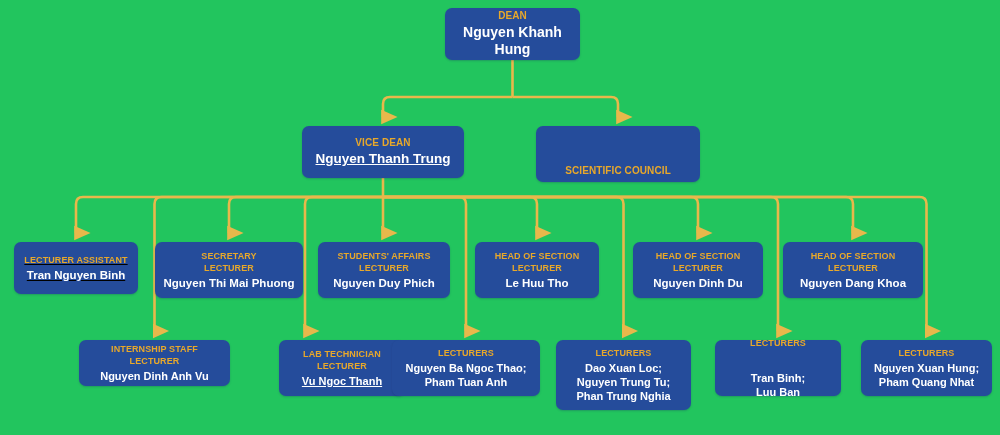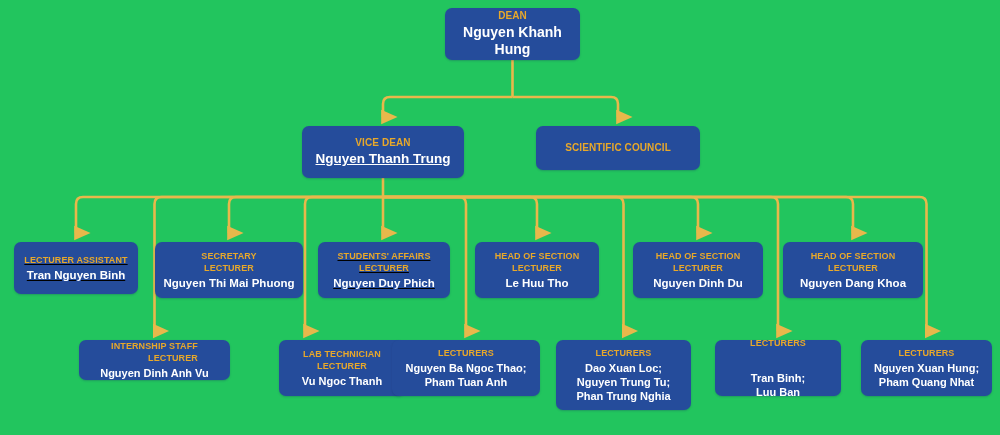--- a/index.html
+++ b/index.html
@@ -104,61 +104,61 @@
 
   <div id="node-layer">
       <div class="org-node lvl1" style="left: 445px; top: 8px; width: 135px; height: 52px; background: rgb(37, 76, 155);">
         <div class="node-title" style="color: rgb(232, 168, 42);">DEAN</div>
         <div class="node-name" style="color: rgb(255, 255, 255);">Nguyen Khanh Hung</div>
       </div>
       <div class="org-node lvl2" style="left: 302px; top: 126px; width: 162px; height: 52px; background: rgb(37, 76, 155);">
         <div class="node-title" style="color: rgb(232, 168, 42);">VICE DEAN</div>
         <div class="node-name" style="color: rgb(255, 255, 255); text-decoration: underline;">Nguyen Thanh Trung</div>
       </div>
-      <div class="org-node lvl2 title-only" style="left: 536px; top: 126px; width: 164px; height: 44px; background: rgb(37, 76, 155);">
+      <div class="org-node lvl2 title-only" style="left: 536px; top: 126px; width: 164px; height: 56px; background: rgb(37, 76, 155); justify-content: flex-end;">
         <div class="node-title" style="color: rgb(232, 168, 42);">SCIENTIFIC COUNCIL</div>
       </div>
       <div class="org-node lvl3" style="left: 14px; top: 242px; width: 124px; height: 52px; background: rgb(37, 76, 155); text-decoration: underline;">
         <div class="node-title" style="color: rgb(232, 168, 42);">LECTURER ASSISTANT</div>
         <div class="node-name" style="color: rgb(255, 255, 255);">Tran Nguyen Binh</div>
       </div>
       <div class="org-node lvl3" style="left: 155px; top: 242px; width: 148px; height: 56px; background: rgb(37, 76, 155);">
         <div class="node-title" style="color: rgb(232, 168, 42);">SECRETARY
 LECTURER</div>
         <div class="node-name" style="color: rgb(255, 255, 255);">Nguyen Thi Mai Phuong</div>
       </div>
-      <div class="org-node lvl3" style="left: 318px; top: 242px; width: 132px; height: 56px; background: rgb(37, 76, 155); text-decoration: underline;">
+      <div class="org-node lvl3" style="left: 318px; top: 242px; width: 132px; height: 56px; background: rgb(37, 76, 155);">
         <div class="node-title" style="color: rgb(232, 168, 42);">STUDENTS' AFFAIRS
 LECTURER</div>
         <div class="node-name" style="color: rgb(255, 255, 255);">Nguyen Duy Phich</div>
       </div>
       <div class="org-node lvl3" style="left: 475px; top: 242px; width: 124px; height: 56px; background: rgb(37, 76, 155);">
         <div class="node-title" style="color: rgb(232, 168, 42);">HEAD OF SECTION
 LECTURER</div>
         <div class="node-name" style="color: rgb(255, 255, 255);">Le Huu Tho</div>
       </div>
       <div class="org-node lvl3" style="left: 633px; top: 242px; width: 130px; height: 56px; background: rgb(37, 76, 155);">
         <div class="node-title" style="color: rgb(232, 168, 42);">HEAD OF SECTION
 LECTURER</div>
         <div class="node-name" style="color: rgb(255, 255, 255);">Nguyen Dinh Du</div>
       </div>
       <div class="org-node lvl3" style="left: 783px; top: 242px; width: 140px; height: 56px; background: rgb(37, 76, 155);">
         <div class="node-title" style="color: rgb(232, 168, 42);">HEAD OF SECTION
 LECTURER</div>
         <div class="node-name" style="color: rgb(255, 255, 255);">Nguyen Dang Khoa</div>
       </div>
-      <div class="org-node lvl4" style="left: 79px; top: 340px; width: 151px; height: 40px; background: rgb(37, 76, 155); text-align: right;">
+      <div class="org-node lvl4" style="left: 79px; top: 340px; width: 151px; height: 46px; background: rgb(37, 76, 155);">
         <div class="node-title" style="color: rgb(232, 168, 42);">INTERNSHIP STAFF
 LECTURER</div>
         <div class="node-name" style="color: rgb(255, 255, 255);">Nguyen Dinh Anh Vu</div>
       </div>
       <div class="org-node lvl4" style="left: 242px; top: 340px; width: 126px; height: 56px; background: rgb(37, 76, 155); margin-left: 37px;">
         <div class="node-title" style="color: rgb(232, 168, 42);">LAB TECHNICIAN
 LECTURER</div>
-        <div class="node-name" style="color: rgb(255, 255, 255);">Vu Ngoc Thanh</div>
+        <div class="node-name" style="color: rgb(255, 255, 255); text-decoration: underline;">Vu Ngoc Thanh</div>
       </div>
       <div class="org-node lvl4" style="left: 392px; top: 340px; width: 148px; height: 56px; background: rgb(37, 76, 155);">
         <div class="node-title" style="color: rgb(232, 168, 42);">LECTURERS</div>
         <div class="node-name" style="color: rgb(255, 255, 255);">Nguyen Ba Ngoc Thao;
 Pham Tuan Anh</div>
       </div>
       <div class="org-node lvl4" style="left: 556px; top: 340px; width: 135px; height: 70px; background: rgb(37, 76, 155);">
         <div class="node-title" style="color: rgb(232, 168, 42);">LECTURERS</div>
         <div class="node-name" style="color: rgb(255, 255, 255);">Dao Xuan Loc;
 Nguyen Trung Tu;

